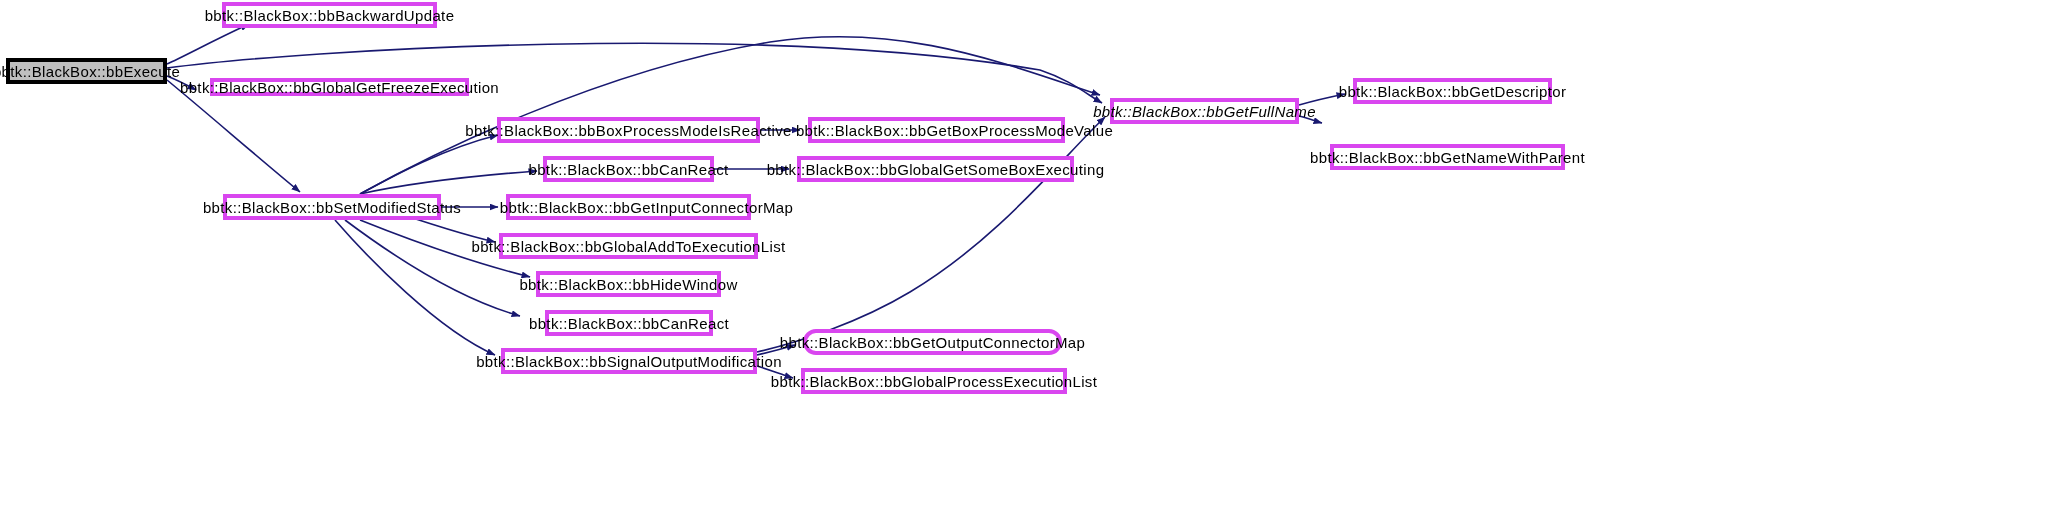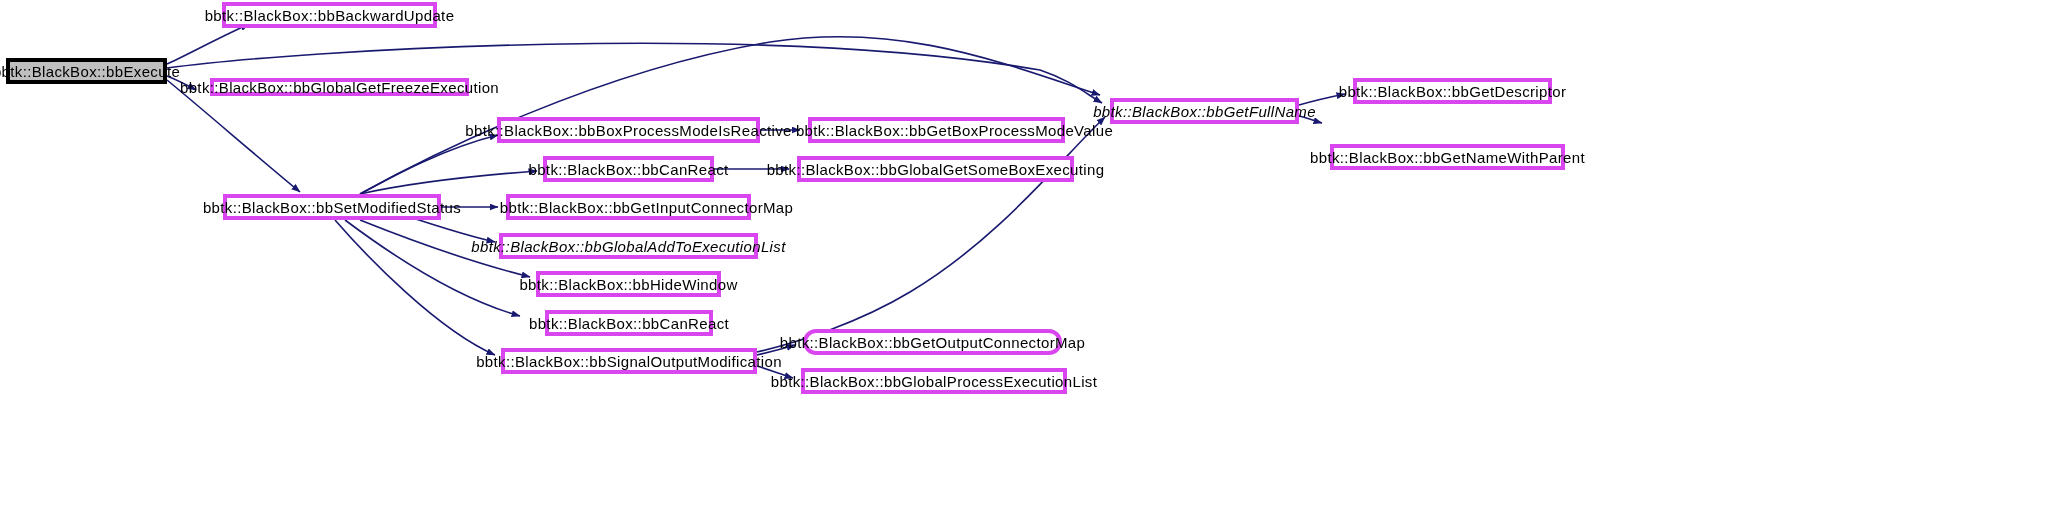--- a/index.html
+++ b/index.html
@@ -93,21 +93,21 @@
       </div>
       <div class="node" style="left: 497px; top: 117px; width: 263px; height: 26px;">
         <span class="node-label">bbtk::BlackBox::bbBoxProcessModeIsReactive</span>
       </div>
       <div class="node" style="left: 543px; top: 156px; width: 171px; height: 26px;">
         <span class="node-label">bbtk::BlackBox::bbCanReact</span>
       </div>
       <div class="node" style="left: 506px; top: 194px; width: 245px; height: 26px; padding-left: 36px;">
         <span class="node-label">bbtk::BlackBox::bbGetInputConnectorMap</span>
       </div>
-      <div class="node" style="left: 499px; top: 233px; width: 259px; height: 26px; font-style: italic;">
+      <div class="node" style="left: 499px; top: 233px; width: 259px; height: 26px;">
         <span class="node-label">bbtk::BlackBox::bbGlobalAddToExecutionList</span>
       </div>
       <div class="node" style="left: 536px; top: 271px; width: 185px; height: 26px;">
         <span class="node-label">bbtk::BlackBox::bbHideWindow</span>
       </div>
       <div class="node" style="left: 545px; top: 310px; width: 168px; height: 26px;">
         <span class="node-label">bbtk::BlackBox::bbCanReact</span>
       </div>
       <div class="node" style="left: 501px; top: 348px; width: 256px; height: 26px;">
         <span class="node-label">bbtk::BlackBox::bbSignalOutputModification</span>

